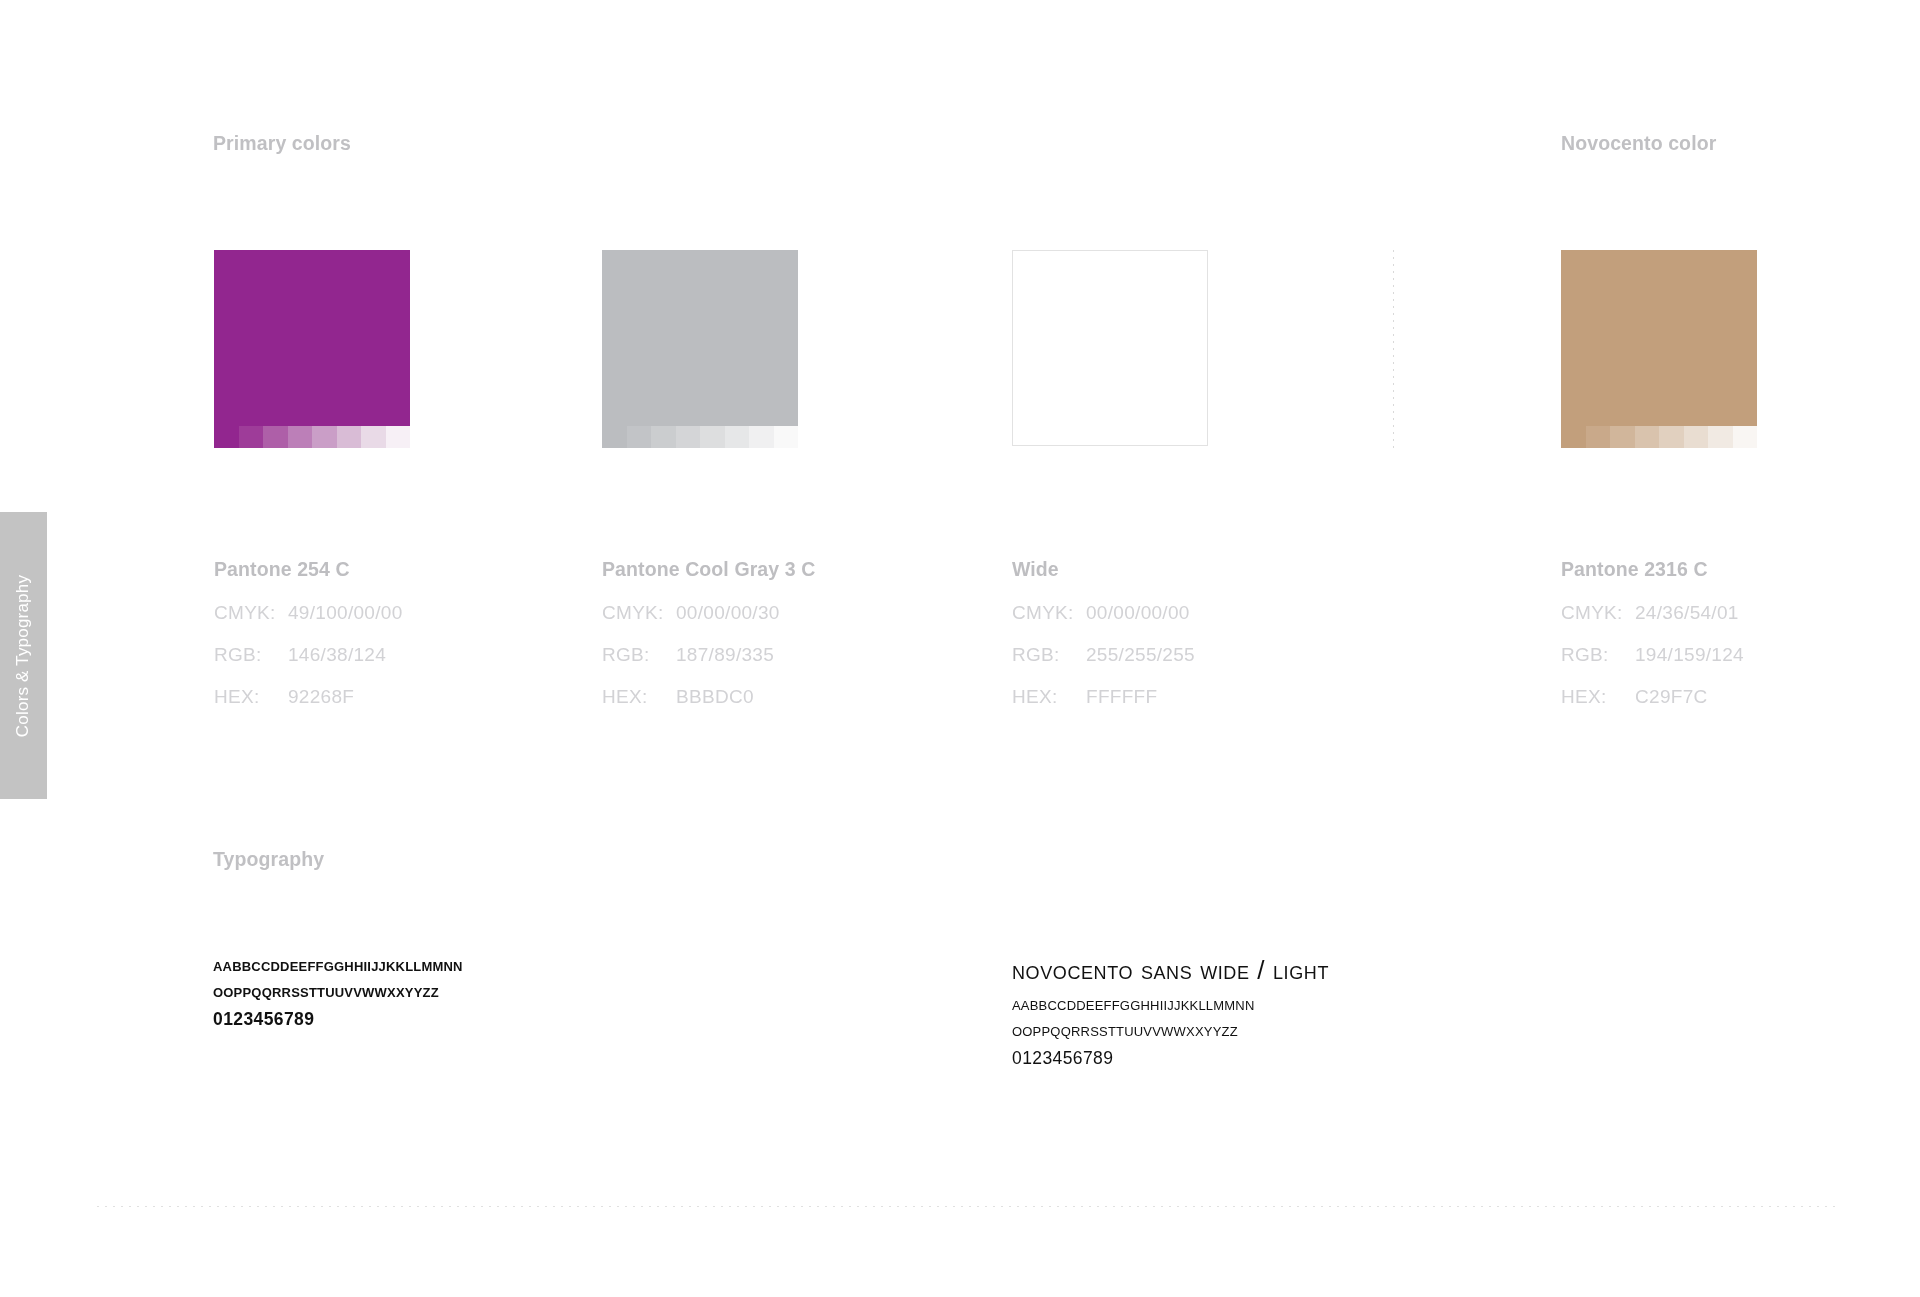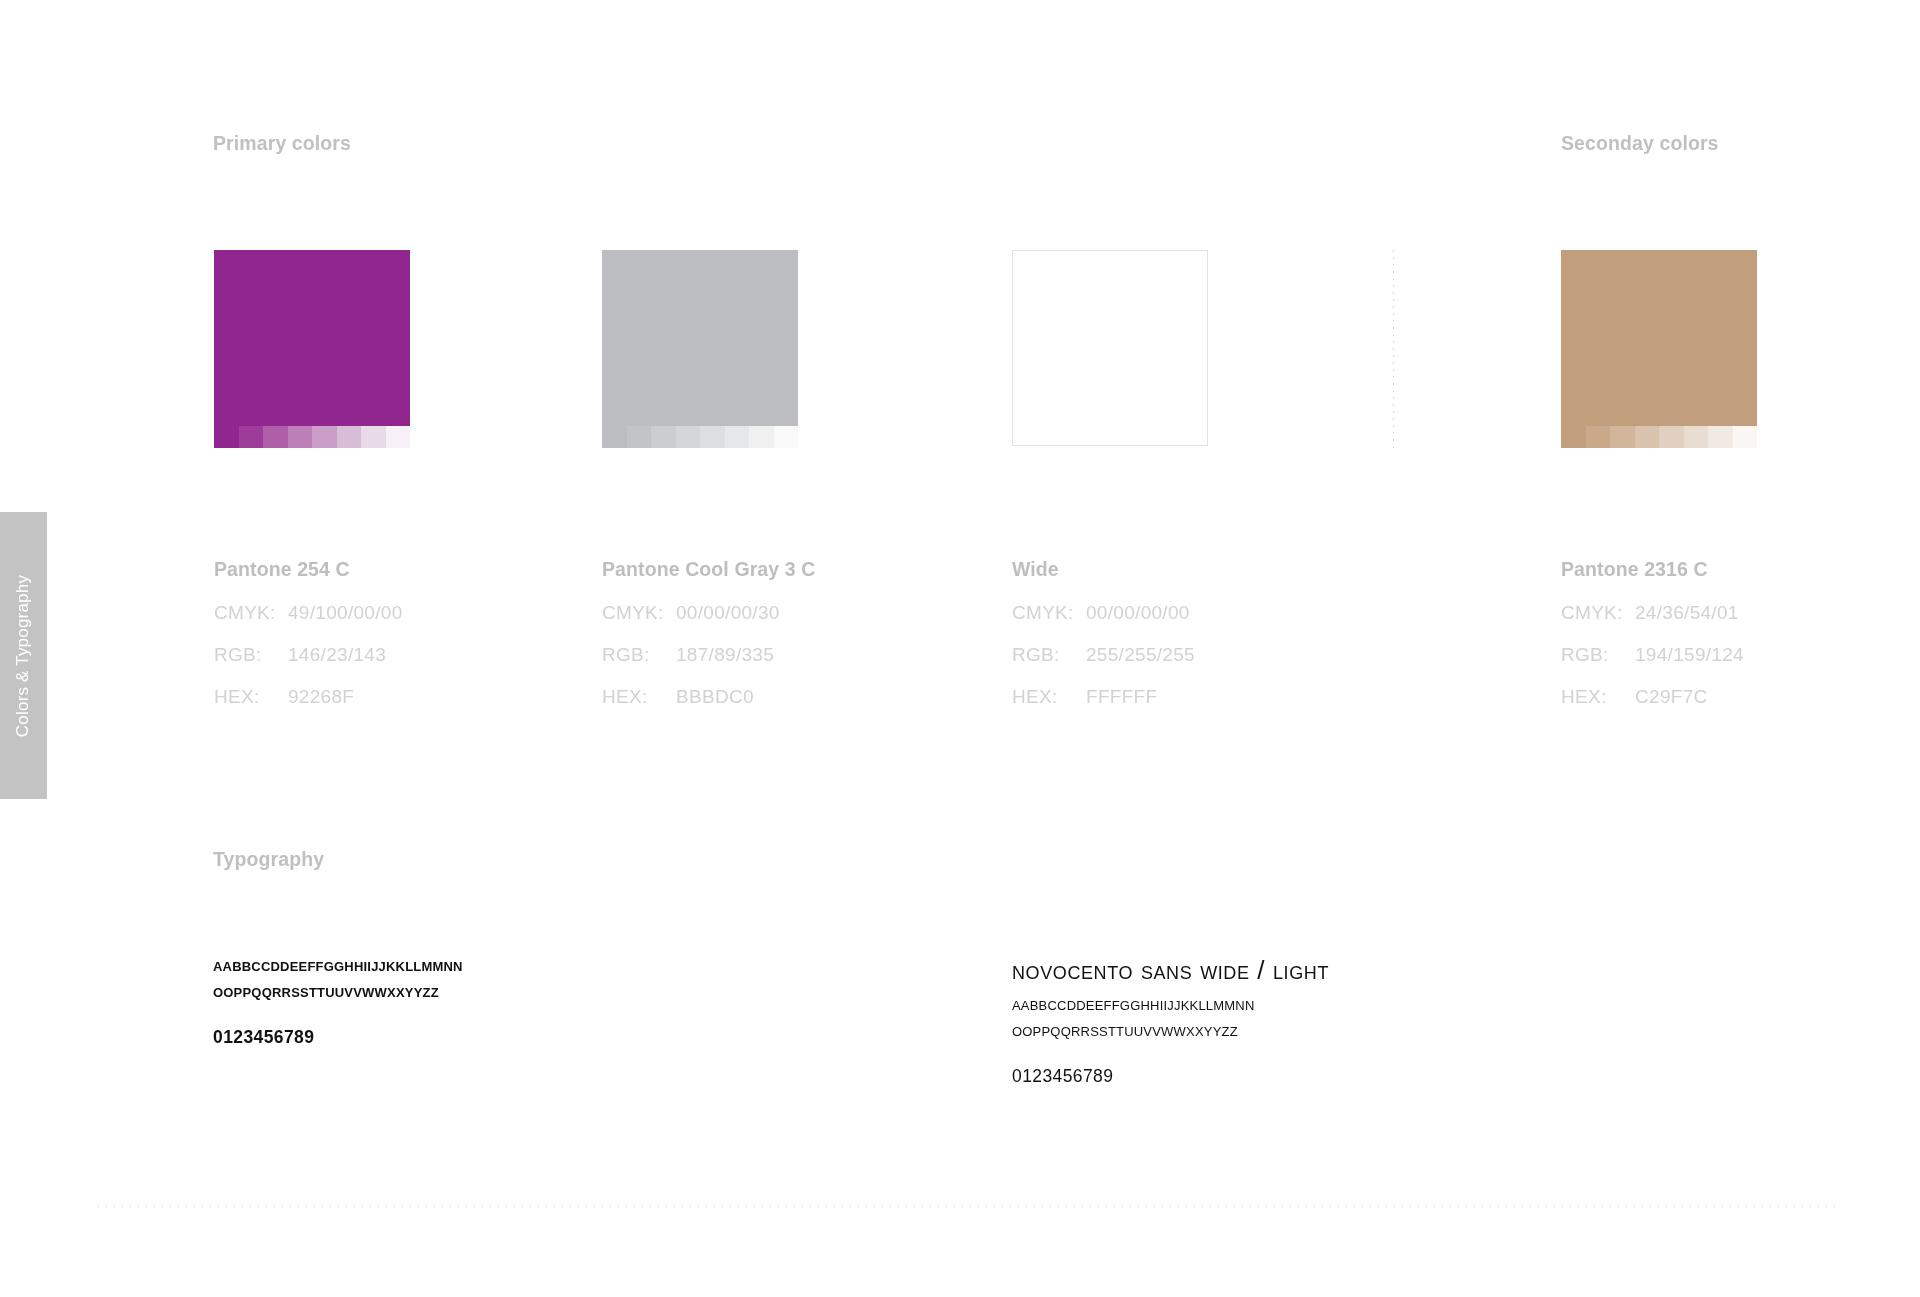--- a/index.html
+++ b/index.html
@@ -159,21 +159,21 @@
     letter-spacing: 0.2px;
     font-variant: small-caps;
     text-transform: lowercase;
     margin-bottom: 5px;
     white-space: nowrap;
     font-family: "Liberation Sans", sans-serif;
   }
   .spec-digits {
     font-size: 17.5px;
     letter-spacing: 0.4px;
-    margin-top: 25px;
+    margin-top: 7px;
     white-space: nowrap;
     font-family: "Liberation Sans", sans-serif;
   }
 
   .weight-medium .spec-title,
   .weight-medium .spec-line,
   .weight-medium .spec-digits { font-weight: 700; }
 
   .weight-light .spec-title,
   .weight-light .spec-line,
@@ -182,21 +182,21 @@
 </head>
 <body>
 
 <div class="page">
 
   <div class="side-tab">
     <span class="side-tab-label">Colors &amp; Typography</span>
   </div>
 
   <div class="section-title" id="primary-colors-heading">Primary colors</div>
-  <div class="section-title" id="secondary-color-heading">Seconday colors</div>
+  <div class="section-title" id="secondary-color-heading">Novocento color</div>
   <div class="section-title" id="typography-heading">Typography</div>
 
   <div id="swatch-col-0" class="swatch-col">
       <div class="chip" style="background: rgb(146, 38, 143);">
         <div class="tint-strip">
           <span style="background: rgb(146, 38, 143);"></span>
           <span style="background: rgb(158, 60, 153);"></span>
           <span style="background: rgb(174, 95, 168);"></span>
           <span style="background: rgb(188, 127, 184);"></span>
           <span style="background: rgb(202, 158, 199);"></span>
@@ -206,21 +206,21 @@
         </div>
       </div>
       <div class="swatch-meta">
         <div class="swatch-name">Pantone 254 C</div>
         <div class="meta-row">
           <span class="meta-key">CMYK:</span>
           <span class="meta-val">49/100/00/00</span>
         </div>
         <div class="meta-row">
           <span class="meta-key">RGB:</span>
-          <span class="meta-val">146/23/143</span>
+          <span class="meta-val">146/38/124</span>
         </div>
         <div class="meta-row">
           <span class="meta-key">HEX:</span>
           <span class="meta-val">92268F</span>
         </div>
       </div>
     </div>
   <div id="swatch-col-1" class="swatch-col">
       <div class="chip" style="background: rgb(187, 189, 192);">
         <div class="tint-strip">

